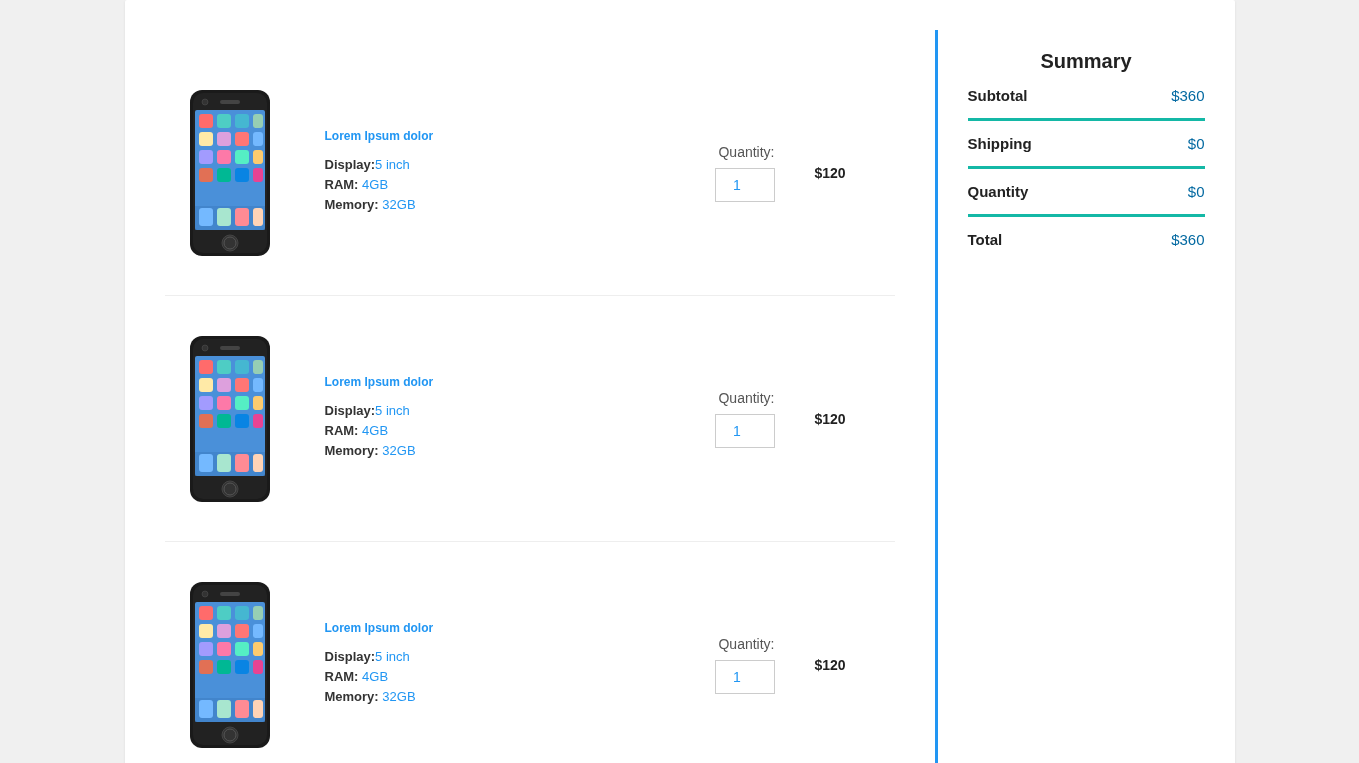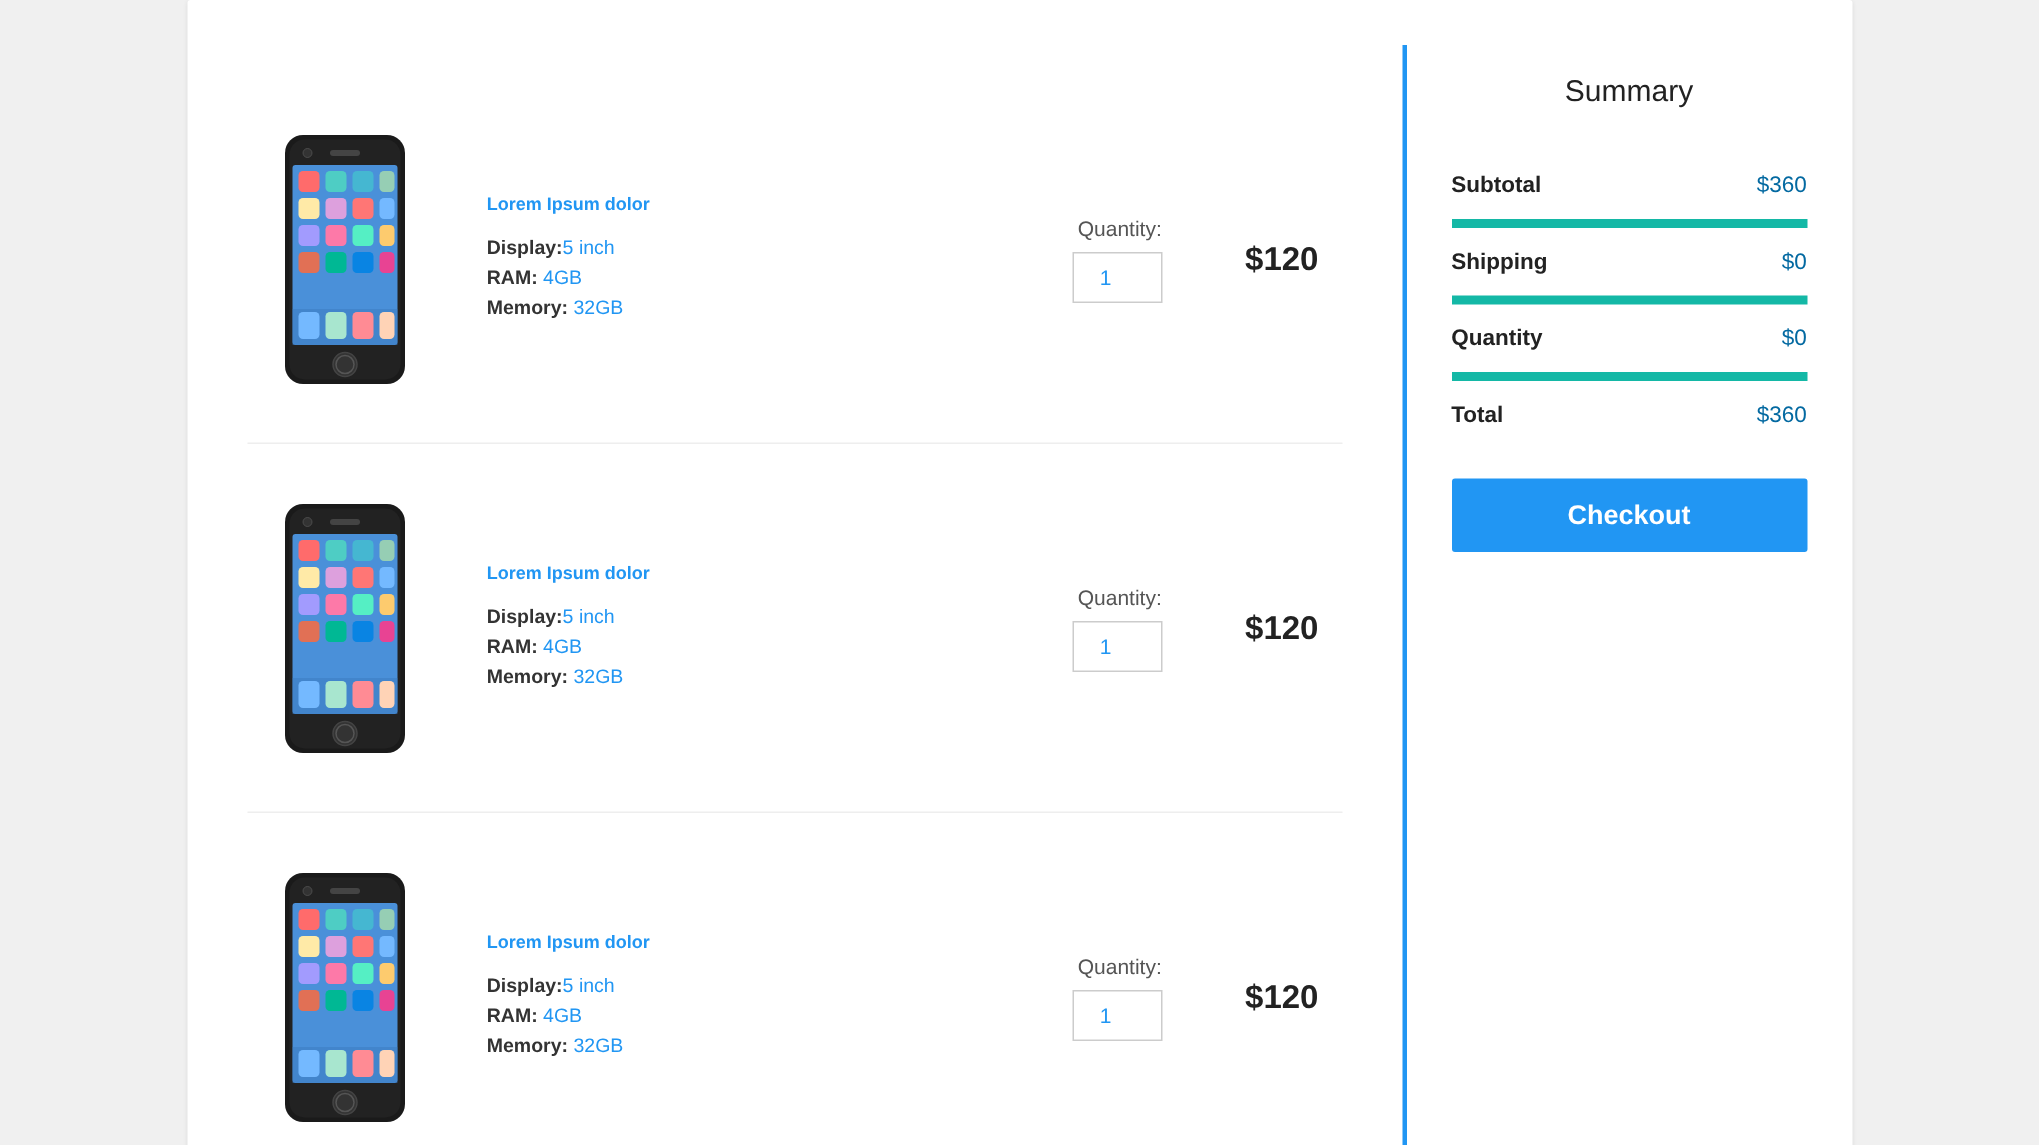--- a/index.html
+++ b/index.html
@@ -85,46 +85,45 @@
     .quantity-input {
       width: 60px;
       height: 34px;
       text-align: center;
       border: 1px solid #ccc;
       font-size: 14px;
       color: #2196F3;
       outline: none;
     }
     .price {
-      font-size: 22px;
+      font-size: 14px;
       font-weight: bold;
       color: #222;
       min-width: 80px;
-      text-align: center;
+      text-align: left;
     }
     
     .summary-panel {
       width: 300px;
       flex-shrink: 0;
       border-left: 3px solid #2196F3;
       padding: 20px 30px;
     }
     .summary-title {
       font-size: 20px;
-      font-weight: normal;
+      font-weight: bold;
       text-align: center;
-      margin-bottom: 28px;
       color: #222;
     }
     .summary-row {
       display: flex;
       justify-content: space-between;
       align-items: center;
       padding: 14px 0;
-      border-bottom: 6px solid #14b8a6;
+      border-bottom: 3px solid #14b8a6;
       font-size: 15px;
       color: #333;
     }
     .summary-row:last-of-type {
       border-bottom: none;
     }
     .summary-row .row-label {
       font-weight: 600;
       color: #222;
     }
@@ -340,15 +339,14 @@
     </div>
     <div class="summary-row">
       <span class="row-label">Quantity</span>
       <span class="row-value">$0</span>
     </div>
     <div class="summary-row">
       <span class="row-label">Total</span>
       <span class="row-value">$360</span>
     </div>
 
-    <button class="checkout-btn">Checkout</button>
   </div>
 </div>
 
 </body></html>

